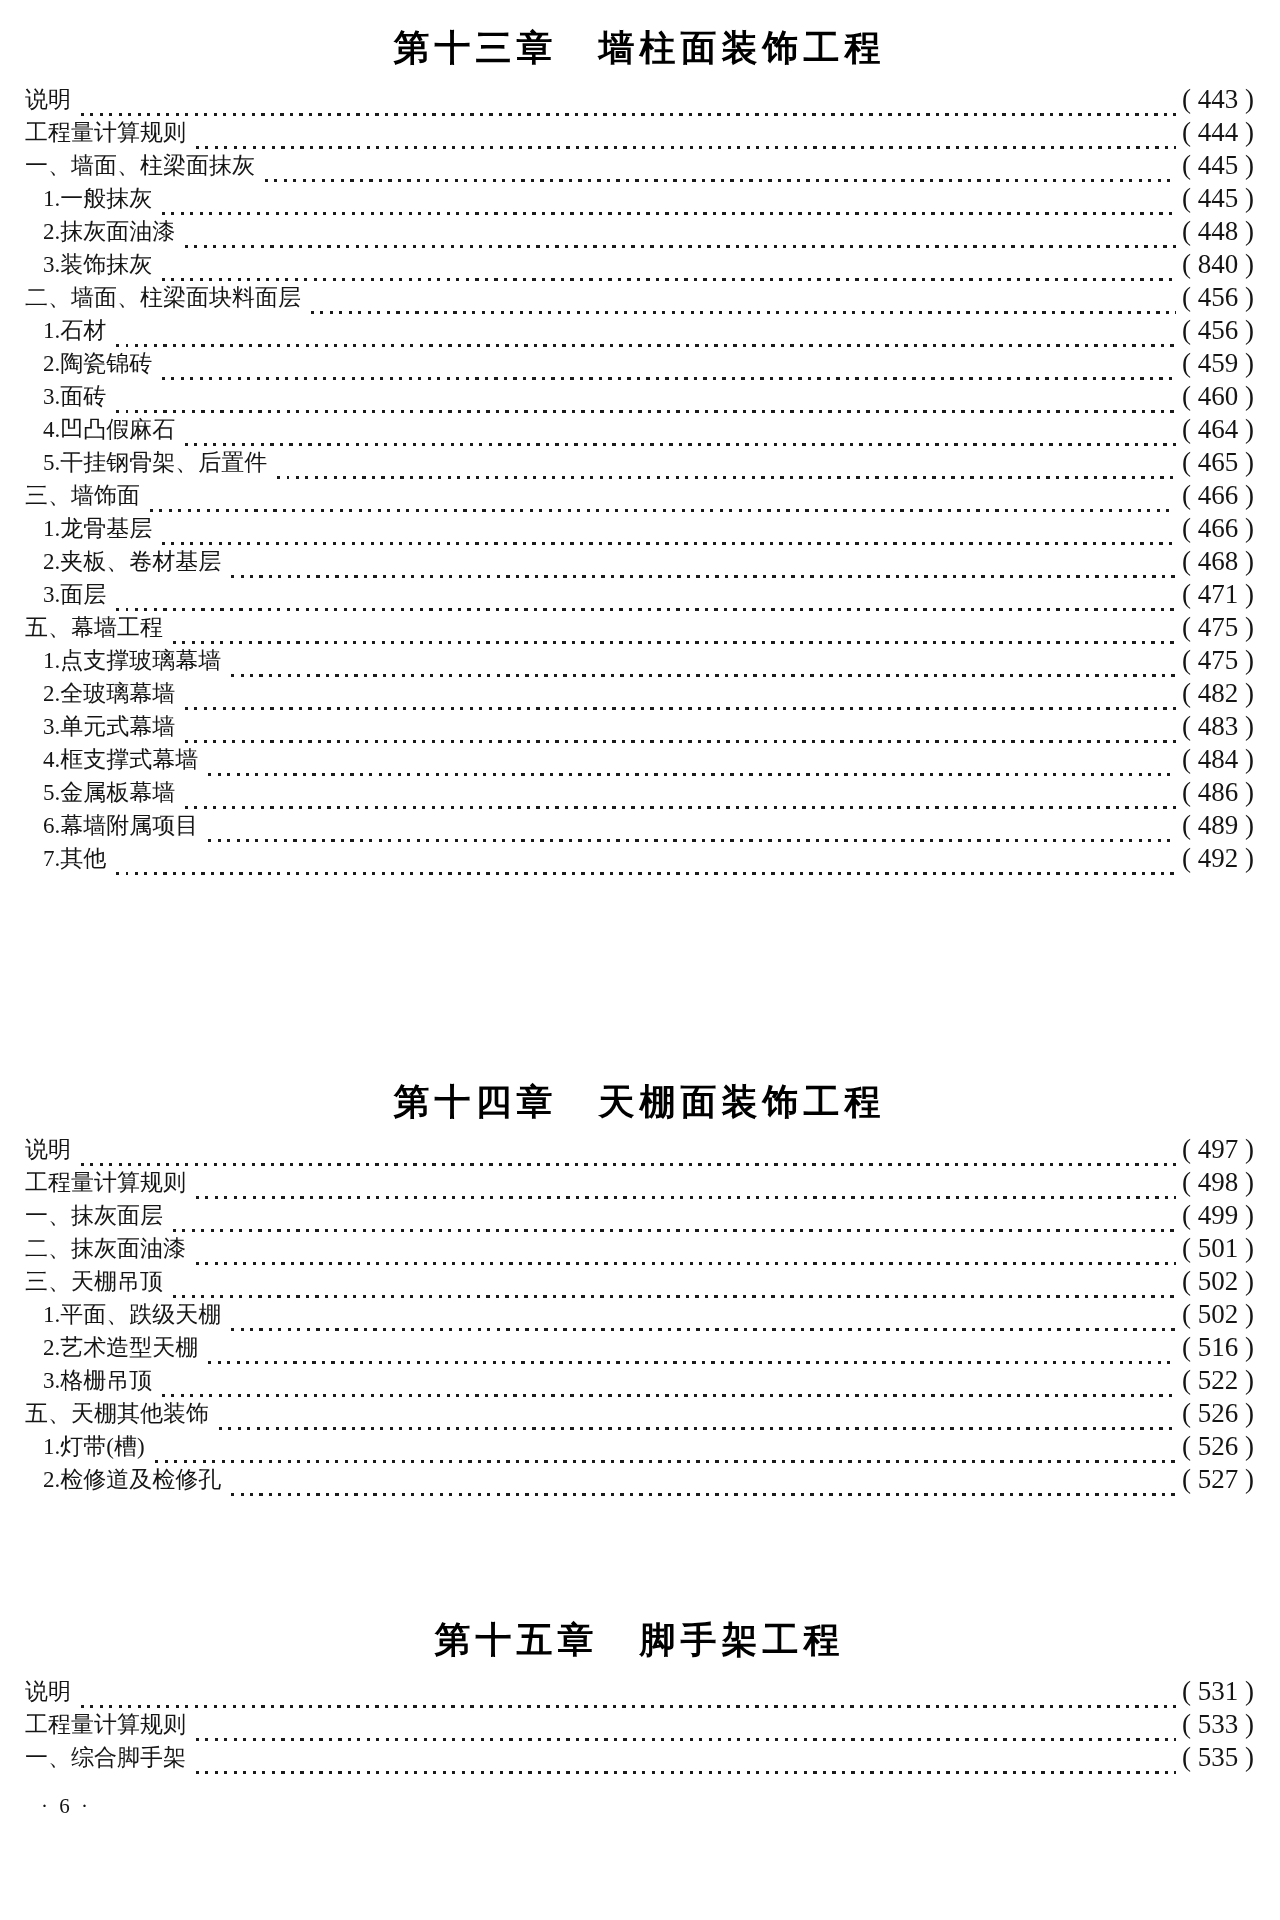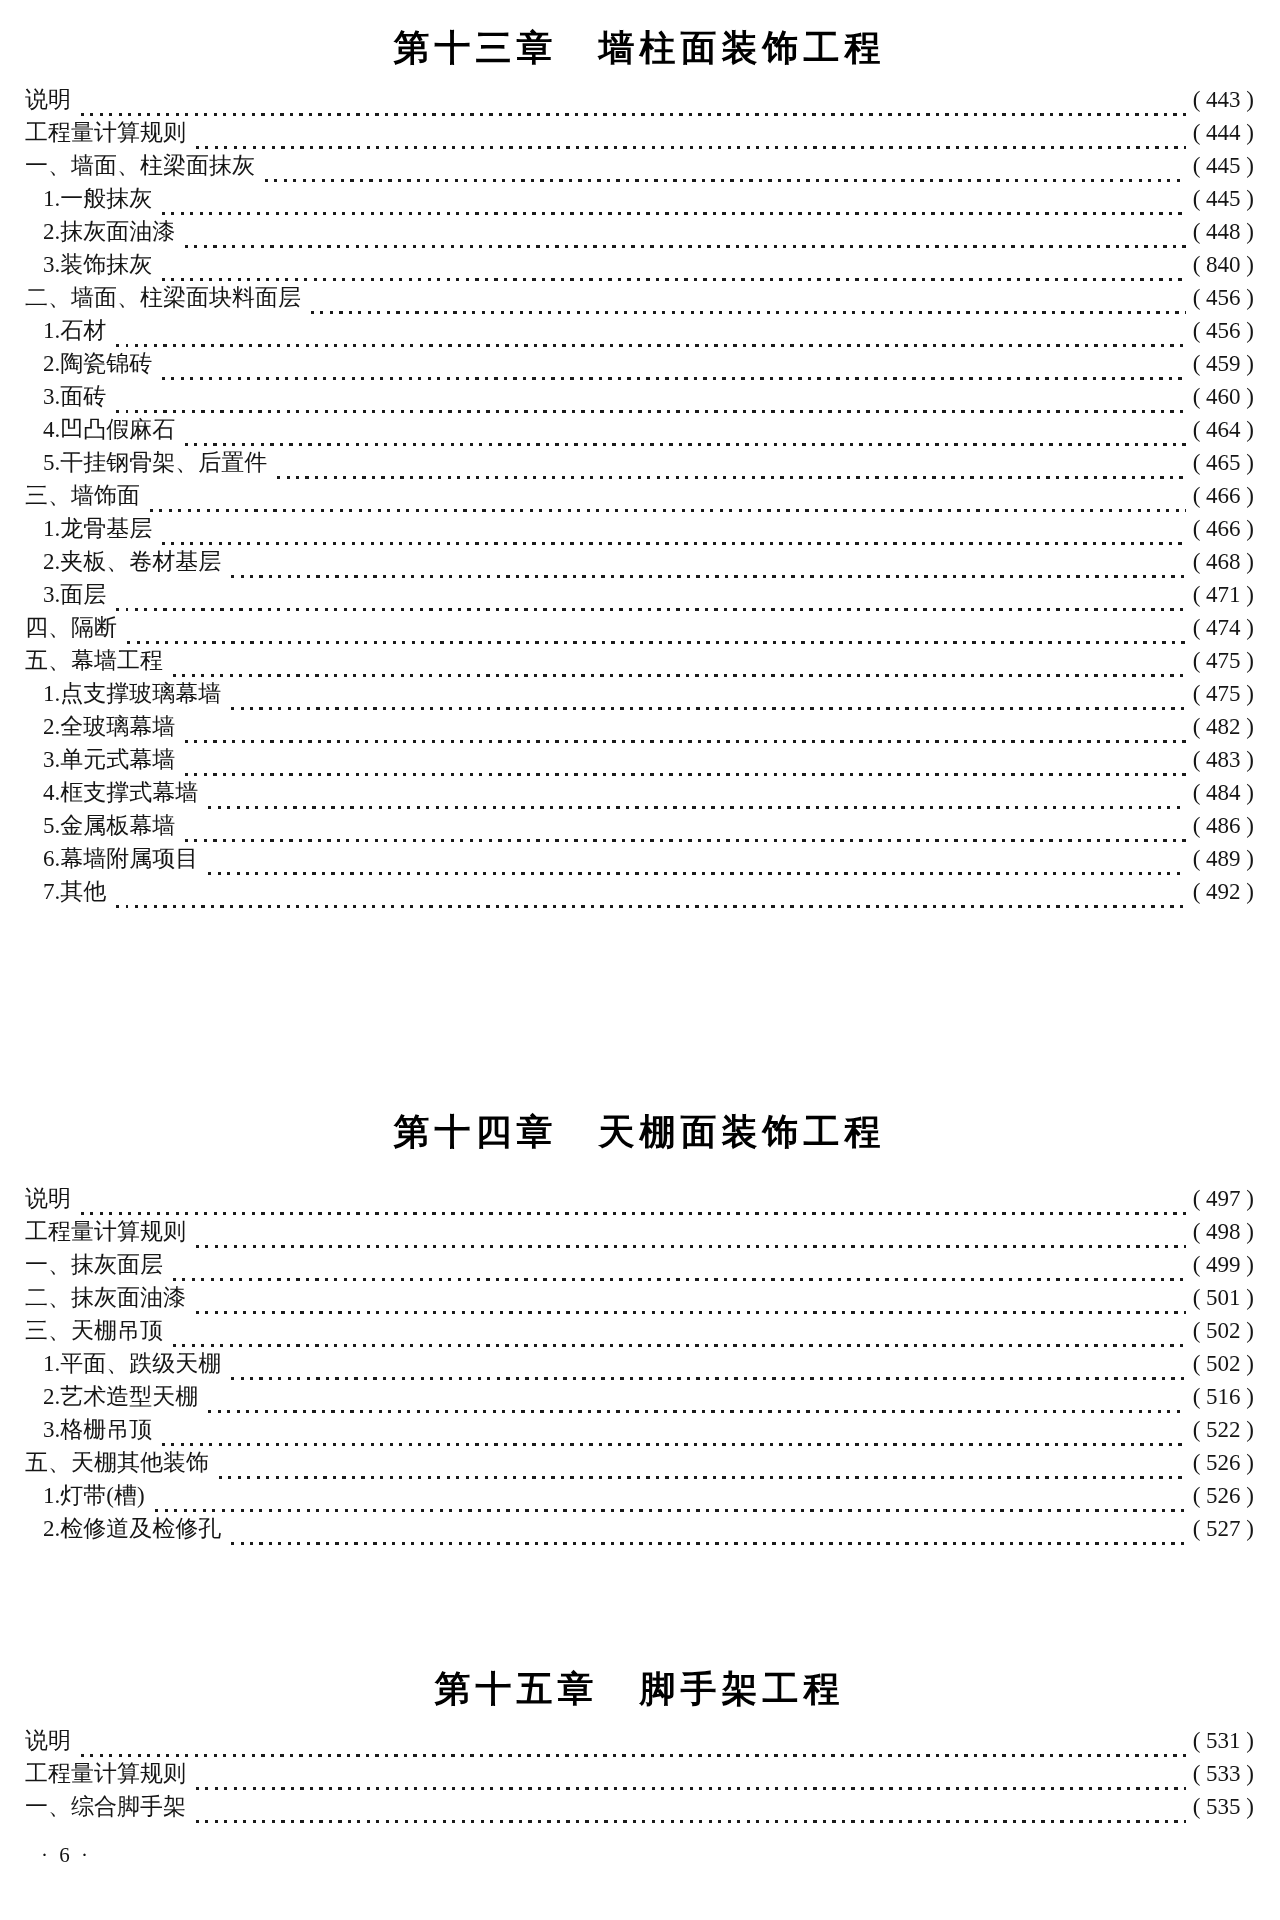--- a/index.html
+++ b/index.html
@@ -18,21 +18,21 @@
     font-weight:700;
     font-size:36px;
     line-height:43px;
     letter-spacing:5px;
     text-align:center;
     color:#000;
     margin:0 0 14px 0;
   }
   section.s0{margin-top:8px;}
   section.s1{margin-top:205px;}
-  section.s1 .chapter-title{margin-bottom:26px;font-family:Liberation Mono, monospace;}
+  section.s1 .chapter-title{margin-bottom:10px;}
   section.s2{margin-top:122px;}
   section.s2 .chapter-title{}
   .toc-row{
     display:flex;
     align-items:flex-end;
     height:33px;
     font-size:23px;
     line-height:33px;
   }
   .toc-row.ind{padding-left:18px;}
@@ -40,21 +40,21 @@
   .leader{
     flex:1;
     height:3px;
     margin:7px 6px 0 10px;
     background:repeating-linear-gradient(to right,#1b1b1b 0 3px,transparent 3px 9.5px);
   }
   .pg{
     white-space:nowrap;
     min-width:62px;
     text-align:right;
-    font-size:23px;
+    font-size:27px;
   }
   .pg::before{content:"( ";}
   .pg::after{content:" )";}
   .footer{
     margin-top:20px;
     padding-left:16px;
     font-size:21px;
     letter-spacing:3px;
   }
 </style>
@@ -140,25 +140,20 @@
           <span class="label">2.夹板、卷材基层</span>
           <span class="leader"></span>
           <span class="pg">468</span>
         </div>
         <div class="toc-row ind">
           <span class="label">3.面层</span>
           <span class="leader"></span>
           <span class="pg">471</span>
         </div>
         <div class="toc-row">
-          <span class="label">四、隔断</span>
-          <span class="leader"></span>
-          <span class="pg">474</span>
-        </div>
-        <div class="toc-row">
           <span class="label">五、幕墙工程</span>
           <span class="leader"></span>
           <span class="pg">475</span>
         </div>
         <div class="toc-row ind">
           <span class="label">1.点支撑玻璃幕墙</span>
           <span class="leader"></span>
           <span class="pg">475</span>
         </div>
         <div class="toc-row ind">

